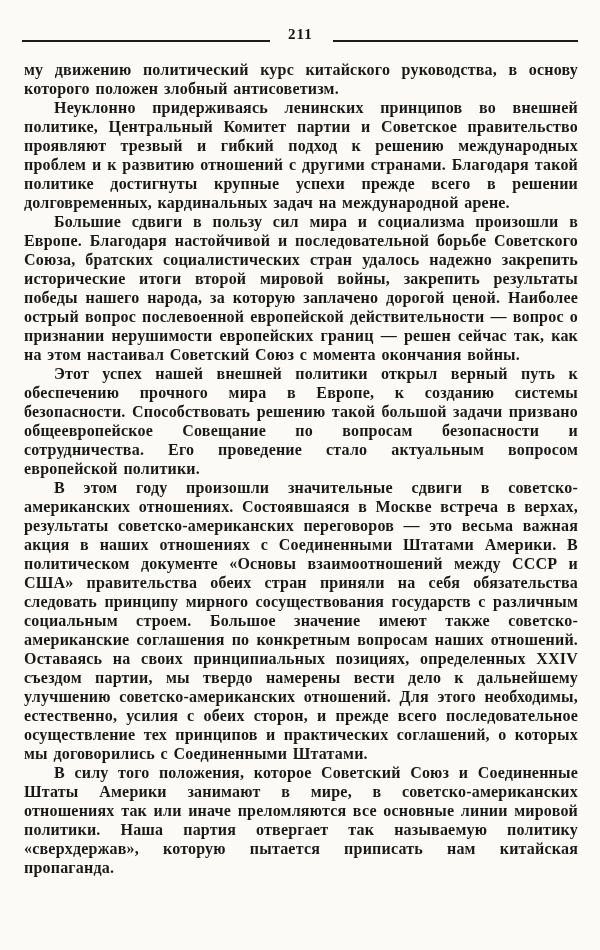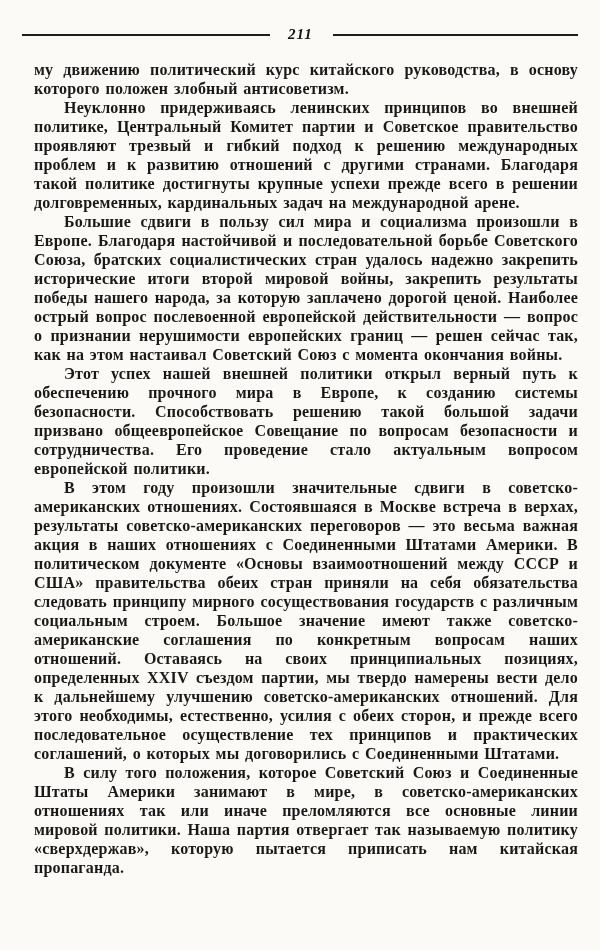--- a/index.html
+++ b/index.html
@@ -12,41 +12,40 @@
     width: 600px;
     height: 950px;
     background: #fbfaf7;
     box-sizing: border-box;
     overflow: hidden;
     color: #191919;
     font-family: "Liberation Serif", "DejaVu Serif", serif;
   }
   .page-header {
     display: flex;
-    align-items: center;
+    align-items: flex-end;
     margin: 26px 22px 0 22px;
     height: 16px;
-    font-style: italic;
   }
   .rule {
     height: 2px;
     background: #1c1c1c;
   }
   .rule-left  { width: 248px; margin-top: 2px; }
   .rule-right { flex: 1; margin-top: 2px; }
   .page-number {
     font-size: 15px;
     font-weight: bold;
     letter-spacing: 1px;
     margin: 0 20px 0 18px;
     line-height: 1;
     color: #141414;
   }
   .page-body {
-    margin: 18px 22px 0 34px;
+    margin: 18px 22px 0 24px;
     font-size: 16px;
     line-height: 19px;
     font-weight: bold;
     text-align: justify;
     letter-spacing: 0.2px;
     word-spacing: 1.5px;
     hyphens: auto;
     font-family: Liberation Serif, serif;
     -webkit-hyphens: auto;
   }

